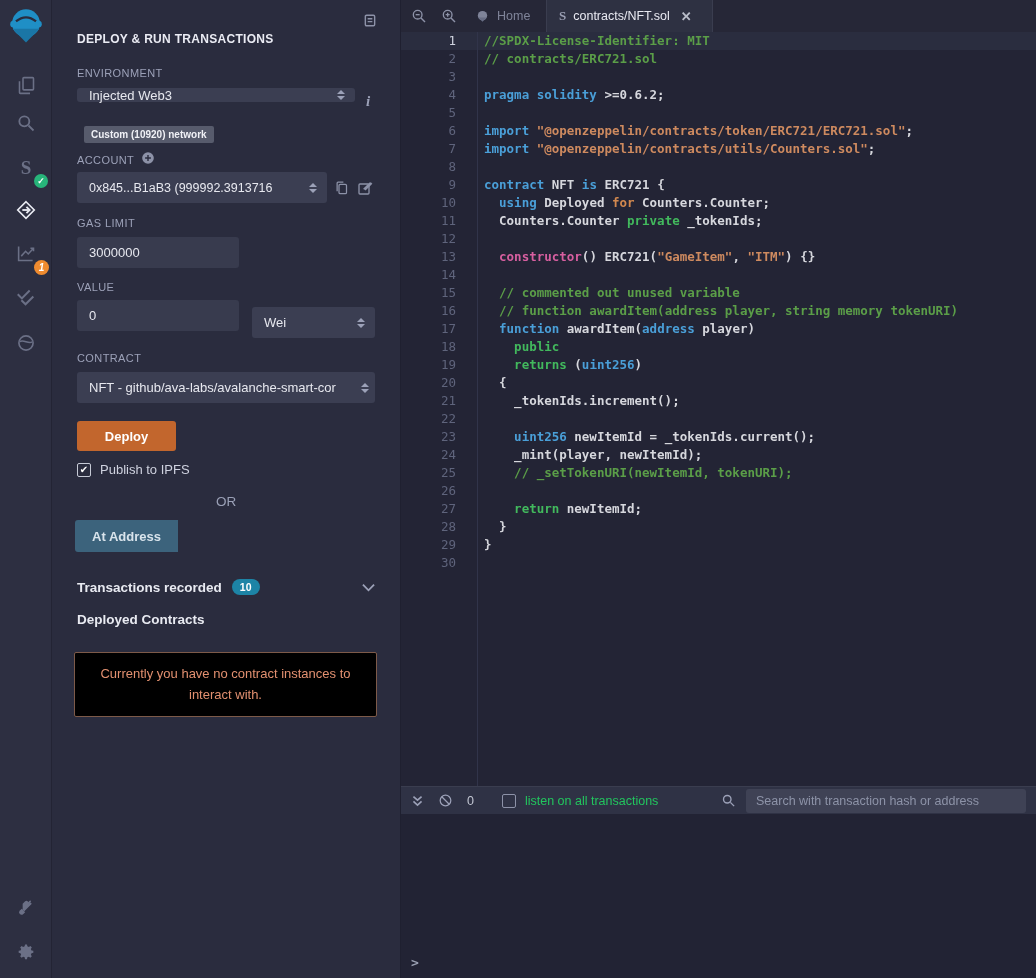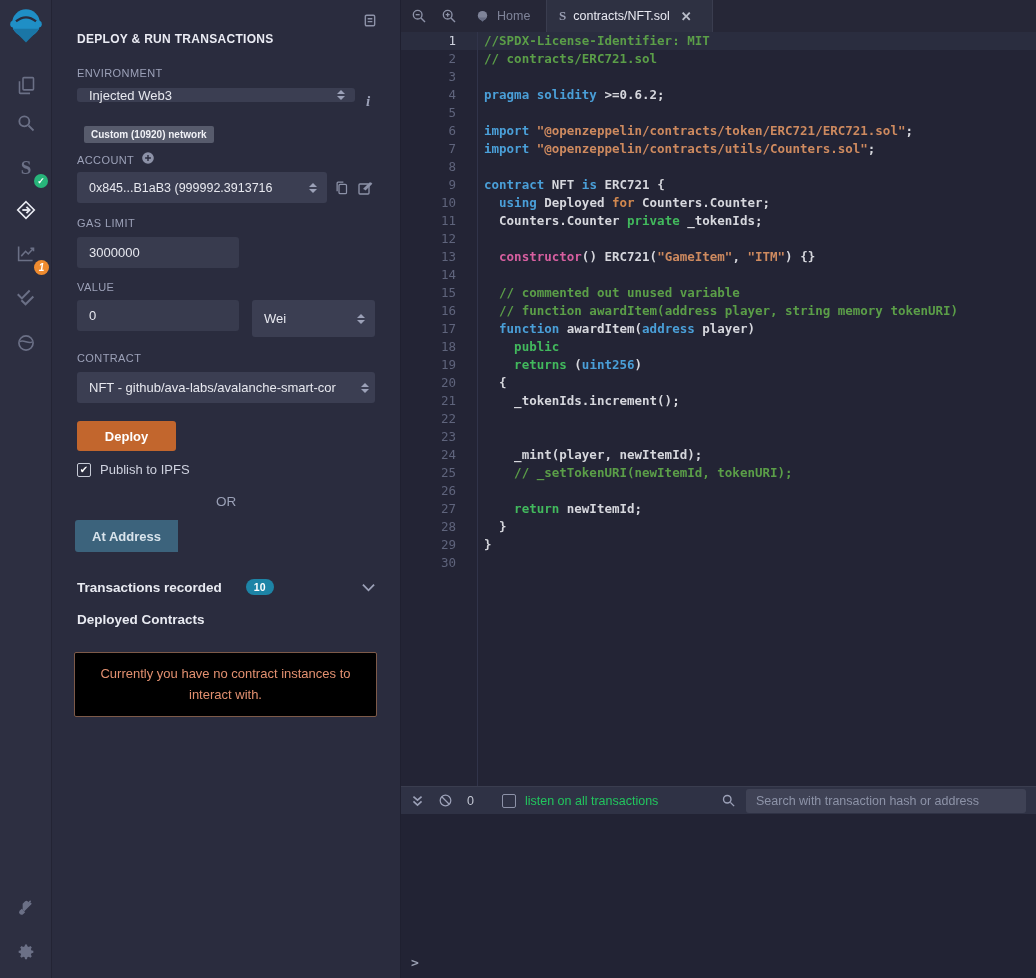--- a/index.html
+++ b/index.html
@@ -52,21 +52,21 @@
   .or-label { position:absolute; left:25px; top:494px; width:298px; text-align:center;
     font-size:13.5px; color:#9aa0b6; }
   .ataddr-btn { position:absolute; left:23px; top:520px; width:103px; height:32px;
     background:#3c637c; border:none; border-radius:3px 0 0 3px; color:#d9e4ec;
     font-size:13px; font-weight:bold; cursor:pointer; font-family:"Liberation Sans",sans-serif; }
   .ataddr-input { position:absolute; left:126px; top:520px; width:197px; height:32px;
     background:#343748; border:none; border-radius:0 3px 3px 0; padding:0 12px;
     color:#e7e8ef; font-size:12.5px; outline:none; font-family:"Liberation Sans",sans-serif; }
   .ataddr-input::placeholder { color:#767b90; }
   .tx-row { position:absolute; left:25px; top:578px; width:298px; display:flex;
-    align-items:center; gap:24px; cursor:pointer; }
+    align-items:center; gap:10px; cursor:pointer; }
   .tx-title { font-size:13.5px; font-weight:bold; color:#e8eaf1; }
   .tx-badge { background:#1d84a6; color:#fff; font-size:10.5px; font-weight:bold;
     padding:2px 8px; border-radius:9px; }
   .tx-chevron { margin-left:auto; color:#9ca1b8; }
   .deployed-title { position:absolute; left:25px; top:612px; font-size:13.5px;
     font-weight:bold; color:#e8eaf1; }
   .warnbox { position:absolute; left:22px; top:652px; width:303px; height:65px;
     background:#000000; border:1px solid #7d5a49; border-radius:2px; display:flex;
     align-items:center; justify-content:center; padding:10px 22px; }
   .warnbox span { color:#e29070; font-size:13px; text-align:center; line-height:1.55; }
@@ -249,21 +249,21 @@
       <rect x="3" y="6" width="15" height="15" rx="1.5"></rect>
       <path d="M10 14 L20 4 M20 4 l1.5 1.5 L12 15" stroke-width="2.2"></path>
     </svg>
   </span>
 
   <div class="flabel" style="left:25px; top:217px">GAS LIMIT</div>
   <input class="textinput" style="left: 25px; top: 237px; width: 162px; height: 31px;" value="3000000">
 
   <div class="flabel" style="left:25px; top:281px">VALUE</div>
   <input class="textinput" style="left: 25px; top: 300px; width: 162px; height: 31px;" value="0">
-  <div class="selectbox" style="left:200px; top:300px; width:123px; height:37px">
+  <div class="selectbox" style="left:200px; top:307px; width:123px; height:31px">
     <span class="sel-text">Wei</span>
     <span class="caret">
         <i class="up"></i>
         <i class="dn"></i>
       </span>
   </div>
 
   <div class="flabel" style="left:25px; top:352px">CONTRACT</div>
   <div class="selectbox" style="left:25px; top:372px; width:298px; height:31px; padding-right:6px">
     <span class="sel-text">NFT - github/ava-labs/avalanche-smart-cor</span>
@@ -346,21 +346,21 @@
         <div class="code-line"><span class="ln">13</span><span class="code-text"><span class="tok-p">  </span><span class="tok-m">constructor</span><span class="tok-p">() ERC721(</span><span class="tok-s">"GameItem"</span><span class="tok-p">, </span><span class="tok-s">"ITM"</span><span class="tok-p">) {}</span></span></div>
         <div class="code-line"><span class="ln">14</span><span class="code-text"></span></div>
         <div class="code-line"><span class="ln">15</span><span class="code-text"><span class="tok-p">  </span><span class="tok-c">// commented out unused variable</span></span></div>
         <div class="code-line"><span class="ln">16</span><span class="code-text"><span class="tok-p">  </span><span class="tok-c">// function awardItem(address player, string memory tokenURI)</span></span></div>
         <div class="code-line"><span class="ln">17</span><span class="code-text"><span class="tok-p">  </span><span class="tok-k">function</span><span class="tok-p"> awardItem(</span><span class="tok-k">address</span><span class="tok-p"> player)</span></span></div>
         <div class="code-line"><span class="ln">18</span><span class="code-text"><span class="tok-p">    </span><span class="tok-g">public</span></span></div>
         <div class="code-line"><span class="ln">19</span><span class="code-text"><span class="tok-p">    </span><span class="tok-g">returns</span><span class="tok-p"> (</span><span class="tok-k">uint256</span><span class="tok-p">)</span></span></div>
         <div class="code-line"><span class="ln">20</span><span class="code-text"><span class="tok-p">  {</span></span></div>
         <div class="code-line"><span class="ln">21</span><span class="code-text"><span class="tok-p">    _tokenIds.increment();</span></span></div>
         <div class="code-line"><span class="ln">22</span><span class="code-text"></span></div>
-        <div class="code-line"><span class="ln">23</span></div>
+        <div class="code-line"><span class="ln">23</span><span class="code-text"><span class="tok-p">    </span><span class="tok-k">uint256</span><span class="tok-p"> newItemId = _tokenIds.current();</span></span></div>
         <div class="code-line"><span class="ln">24</span><span class="code-text"><span class="tok-p">    _mint(player, newItemId);</span></span></div>
         <div class="code-line"><span class="ln">25</span><span class="code-text"><span class="tok-p">    </span><span class="tok-c">// _setTokenURI(newItemId, tokenURI);</span></span></div>
         <div class="code-line"><span class="ln">26</span><span class="code-text"></span></div>
         <div class="code-line"><span class="ln">27</span><span class="code-text"><span class="tok-p">    </span><span class="tok-g">return</span><span class="tok-p"> newItemId;</span></span></div>
         <div class="code-line"><span class="ln">28</span><span class="code-text"><span class="tok-p">  }</span></span></div>
         <div class="code-line"><span class="ln">29</span><span class="code-text"><span class="tok-p">}</span></span></div>
         <div class="code-line"><span class="ln">30</span><span class="code-text"></span></div>
       </div>
     <div class="gutter-sep"></div>
   </div>

